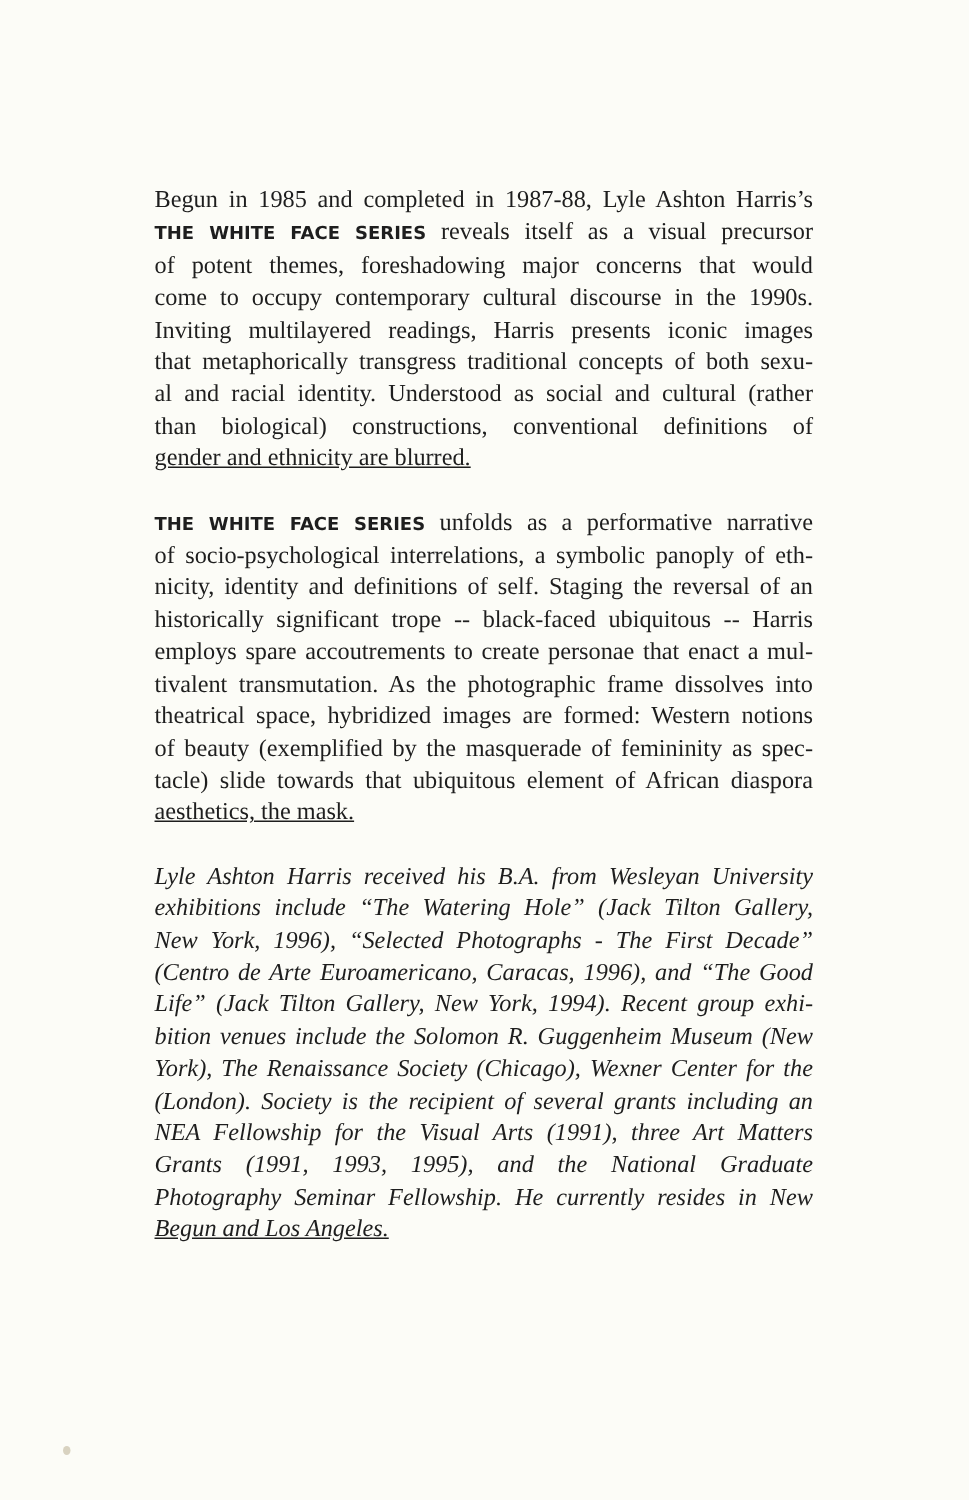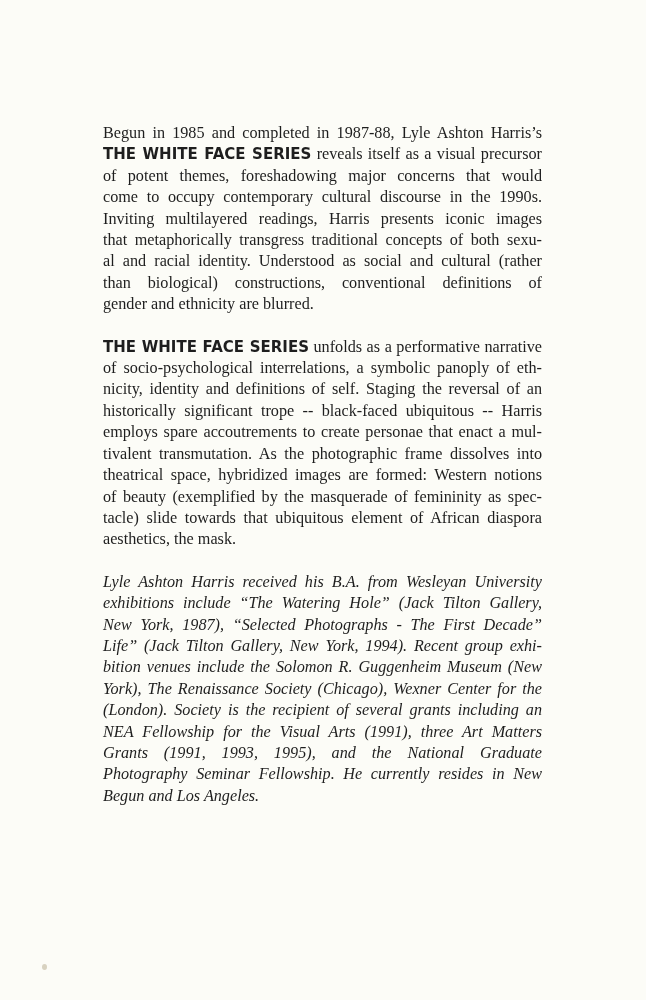--- a/index.html
+++ b/index.html
@@ -17,26 +17,26 @@
       font-family: "Liberation Serif", serif;
       font-size: 16.2px;
       line-height: 21.4px;
       text-align: justify;
       hyphens: manual;
     }
     .para { margin: 0 0 21px 0; }
     .title-caps {
       font-family: "DejaVu Sans", sans-serif;
       font-weight: bold;
-      font-size: 15px;
+      font-size: 12px;
       letter-spacing: 0;
     }
     .bio { font-style: italic; }
     .line { display: block; text-align: justify; text-align-last: justify; }
-    .line.last { text-align-last: left; }
+    .line.last { text-align-last: left; text-decoration: underline; }
     .speck {
       position: absolute; left: 42px; top: 964px;
       width: 5px; height: 6px; border-radius: 50%;
       background: #d8d2c0;
     }
   </style>
 </head>
 <body>
 
 <div class="page-text">
@@ -59,21 +59,22 @@
       <span class="line"><span>employs spare accoutrements to create personae that enact a mul-</span></span>
       <span class="line"><span>tivalent transmutation. As the photographic frame dissolves into</span></span>
       <span class="line"><span>theatrical space, hybridized images are formed: Western notions</span></span>
       <span class="line"><span>of beauty (exemplified by the masquerade of femininity as spec-</span></span>
       <span class="line"><span>tacle) slide towards that ubiquitous element of African diaspora</span></span>
       <span class="line last"><span>aesthetics, the mask.</span></span>
     </div>
   <div class="para bio" id="p3">
       <span class="line">Lyle Ashton Harris received his B.A. from Wesleyan University</span>
       <span class="line">exhibitions include “The Watering Hole” (Jack Tilton Gallery,</span>
-      <span class="line">New York, 1987), “Selected Photographs - The First Decade”</span>
+      <span class="line">New York, 1996), “Selected Photographs - The First Decade”</span>
+      <span class="line">(Centro de Arte Euroamericano, Caracas, 1996), and “The Good</span>
       <span class="line">Life” (Jack Tilton Gallery, New York, 1994). Recent group exhi-</span>
       <span class="line">bition venues include the Solomon R. Guggenheim Museum (New</span>
       <span class="line">York), The Renaissance Society (Chicago), Wexner Center for the</span>
       <span class="line">(London). Society is the recipient of several grants including an</span>
       <span class="line">NEA Fellowship for the Visual Arts (1991), three Art Matters</span>
       <span class="line">Grants (1991, 1993, 1995), and the National Graduate</span>
       <span class="line">Photography Seminar Fellowship. He currently resides in New</span>
       <span class="line last">Begun and Los Angeles.</span>
     </div>
 </div>

